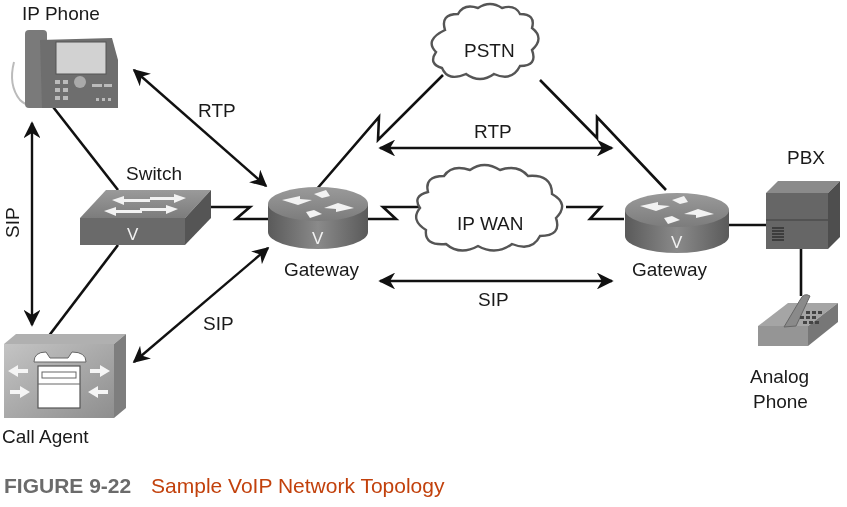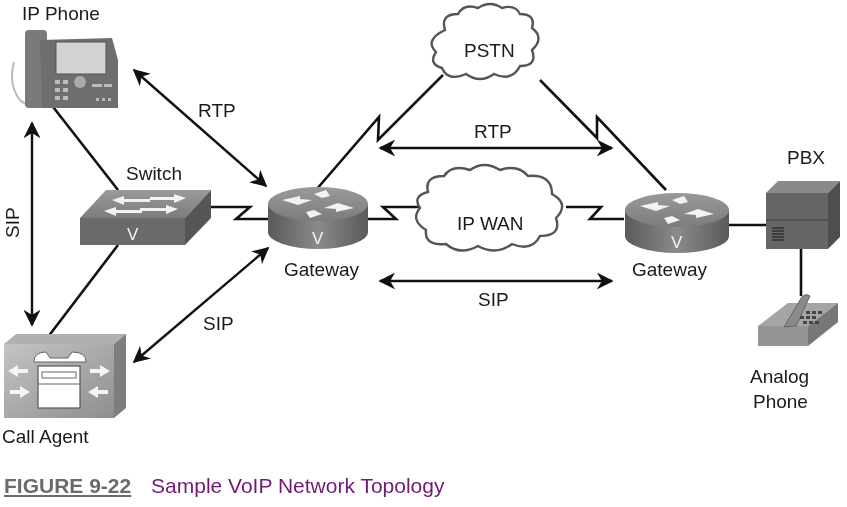--- a/index.html
+++ b/index.html
@@ -2,22 +2,22 @@
 <html><head>
 <meta charset="utf-8">
 <style>
   html, body { margin: 0; padding: 0; background: #ffffff; }
   body { width: 847px; height: 507px; position: relative; overflow: hidden;
          font-family: "Liberation Sans", sans-serif; color: #1a1a1a; }
   svg.diagram { position: absolute; left: 0; top: 0; }
   .lbl { font-family: "Liberation Sans", sans-serif; font-size: 19px; fill: #1a1a1a; }
   .cloud-lbl { font-family: "Liberation Sans", sans-serif; font-size: 19px; fill: #1a1a1a; }
   .caption { position: absolute; left: 4px; top: 474px; font-size: 21px; white-space: nowrap; }
-  .caption .fig { font-weight: bold; color: #6b6b6b; margin-right: 14px; text-decoration: underline; }
-  .caption .ttl { color: #701a75; }
+  .caption .fig { font-weight: bold; color: #6b6b6b; margin-right: 14px; }
+  .caption .ttl { color: #c2410c; }
 </style>
 </head>
 <body>
 
 <svg class="diagram" width="847" height="470" viewBox="0 0 847 470">
   <defs>
     <marker id="ah" viewBox="0 0 10 10" refX="9" refY="5" markerWidth="7" markerHeight="7" orient="auto-start-reverse">
       <path d="M0,0 L10,5 L0,10 L3,5 Z" fill="#111"></path>
     </marker>
     <linearGradient id="gTop" x1="0" y1="0" x2="0" y2="1">

